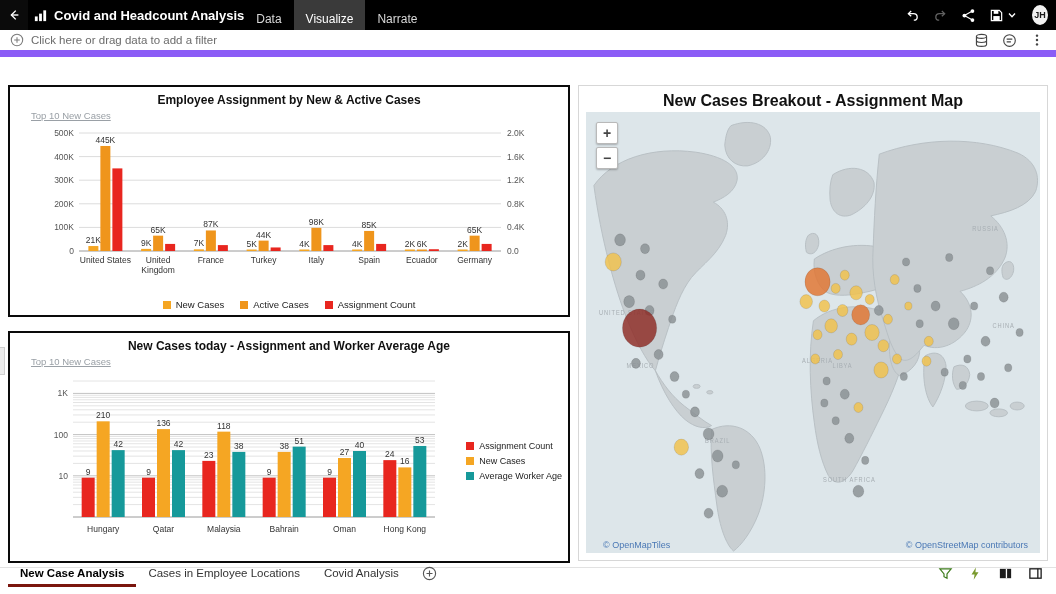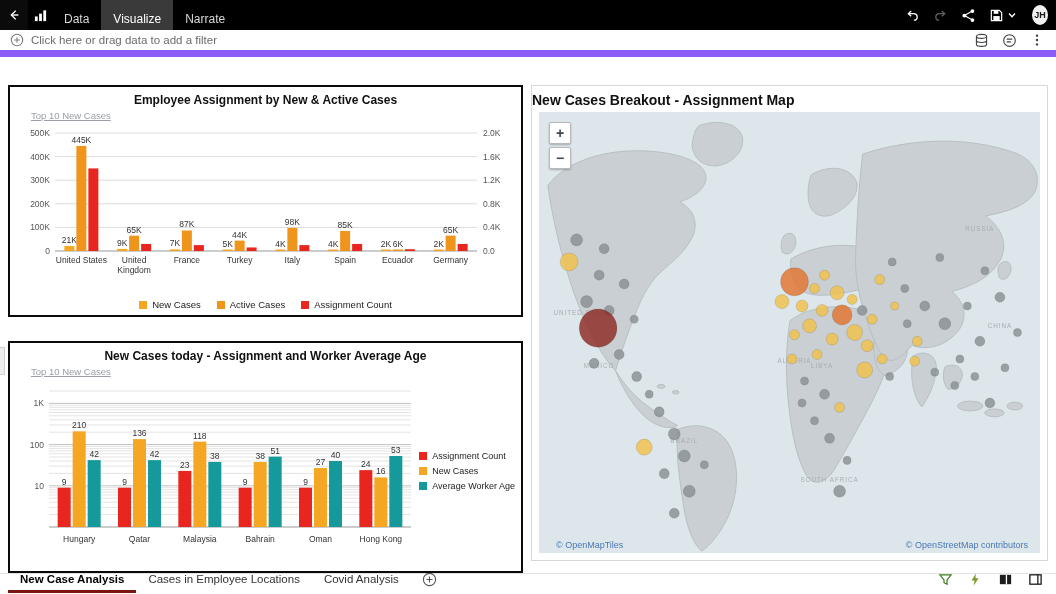--- a/index.html
+++ b/index.html
@@ -28,35 +28,35 @@
   .filterbar { height:27px; flex:0 0 27px; border-bottom:7px solid #8b5cf6; display:flex; align-items:center;
     padding:0 10px; color:#6b6b6b; font-size:11.5px; }
   .filterbar .prompt { margin-left:7px; cursor:pointer; }
   .filterbar-right { margin-left:auto; display:flex; align-items:center; gap:10px; }
   .ficon { width:18px; height:18px; display:flex; align-items:center; justify-content:center; cursor:pointer; }
 
   
   .main { flex:1; display:flex; gap:8px; padding:28px 8px 0 8px; position:relative; }
   .panel-handle { position:absolute; left:0; top:290px; width:5px; height:28px; background:#ececec;
     border:1px solid #cfcfcf; border-left:none; cursor:pointer; }
-  .left-col { width:515px; display:flex; flex-direction:column; gap:24px; }
+  .left-col { width:562px; display:flex; flex-direction:column; gap:14px; }
   .chart-card { border:2px solid #0a0a0a; background:#fff; height:232px; position:relative; }
   .chart-title { text-align:center; font-size:12px; font-weight:bold; color:#111; padding-top:6px; }
   .chart-subtitle { font-size:9.5px; color:#9aa0a6; padding:3px 0 0 21px;text-decoration:underline; }
   .chart-card svg { display:block; margin:0 auto; font-family:inherit; }
   .legend-row { position:absolute; bottom:5px; left:0; right:0; display:flex; justify-content:center;
     gap:16px; font-size:9.5px; color:#222; }
   .legend-item { display:flex; align-items:center; gap:5px; }
   .sw { width:8px; height:8px; display:inline-block; }
   .legend-col { position:absolute; right:6px; top:108px; display:flex; flex-direction:column; gap:5px;
     font-size:9px; color:#222; }
 
   
   .map-card { flex:1; border:1px solid #d7d7d7; background:#fff; position:relative; height:476px; }
-  .map-title { font-size:14px; font-weight:bold; color:#111; padding-top:6px; }
+  .map-title { text-align:center; font-size:16px; font-weight:bold; color:#111; padding-top:6px; }
   .map-area { position:absolute; top:26px; left:7px; right:7px; bottom:7px; background:#dde6ea; overflow:hidden; }
   .map-area svg { width:100%; height:100%; display:block; font-family:inherit; }
   .zoom-ctrl { position:absolute; top:10px; left:10px; display:flex; flex-direction:column; gap:3px; }
   .zoom-btn { width:22px; height:22px; background:#fff; border:1px solid #b9b9b9; border-radius:2px;
     font-size:14px; font-weight:bold; color:#444; line-height:18px; cursor:pointer;
     box-shadow:0 1px 2px rgba(0,0,0,.25); }
   .attrib-l { position:absolute; left:6px; bottom:3px; font-size:9px; color:#4a78b5;padding-left:11px; }
   .attrib-r { position:absolute; right:12px; bottom:3px; font-size:9px; color:#4a78b5; }
 
   
@@ -81,20 +81,21 @@
         <path d="M5 8 H13" stroke="#fff" stroke-width="1.6" fill="none"></path>
       </svg>
     </button>
     <span class="wb-icon">
       <svg width="15" height="15" viewBox="0 0 16 16">
         <rect x="2" y="9" width="3" height="5" fill="#fff"></rect>
         <rect x="6.5" y="6" width="3" height="8" fill="#fff"></rect>
         <rect x="11" y="2.5" width="3" height="11.5" fill="#fff"></rect>
       </svg>
     </span>
+    <h1>Covid and Headcount Analysis</h1>
 
     <nav class="mode-tabs">
       <span class="mode-tab">Data</span>
       <span class="mode-tab active">Visualize</span>
       <span class="mode-tab">Narrate</span>
     </nav>
     <span class="topbar-spacer"></span>
 
     <div class="header-actions">
       <span class="hicon">

